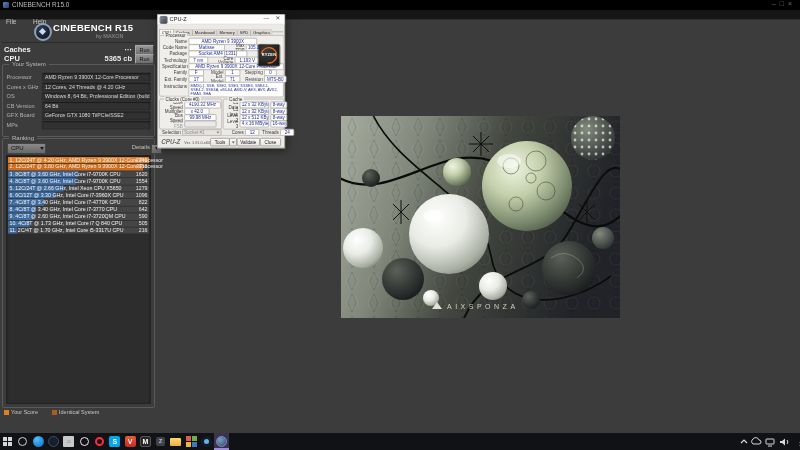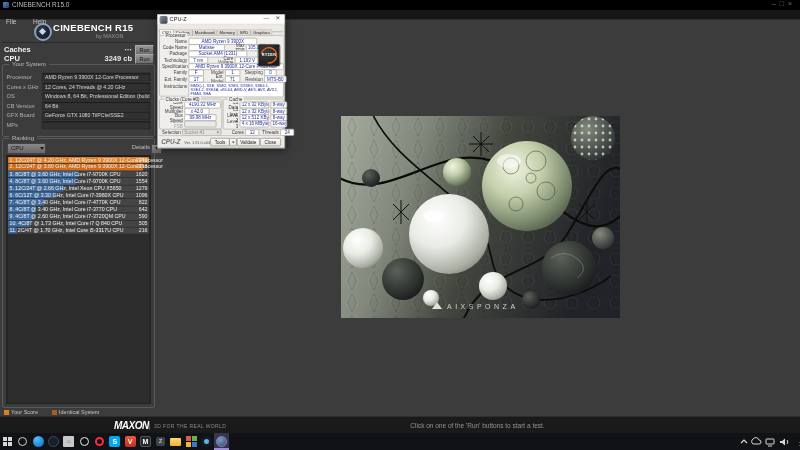--- a/index.html
+++ b/index.html
@@ -145,21 +145,21 @@
   <div class="abs" id="logo-sub">by MAXON</div>
   <div class="abs" id="test-divider"></div>
 
   <div class="abs test-row" style="top:45px;">
     <span class="test-label">Caches</span>
     <span class="test-value">···</span>
     <span class="run-btn">Run</span>
   </div>
   <div class="abs test-row" style="top:54px;">
     <span class="test-label">CPU</span>
-    <span class="test-value">3249 cb</span>
+    <span class="test-value">5365 cb</span>
     <span class="run-btn">Run</span>
   </div>
 
   <div class="groupbox" id="sys-box">
     <span class="gb-title">Your System</span>
     <div id="sys-scale">
       <div class="sys-row">
         <span class="sys-lbl">Processor</span>
         <span class="sys-fld">AMD Ryzen 9 3900X 12-Core Processor</span>
       </div>
@@ -257,26 +257,20 @@
     </div>
   </div>
 
   <div class="legend-item" style="left:4px;">
     <span class="legend-swatch" style="background:#e07e22;"></span><span>Your Score</span>
   </div>
   <div class="legend-item" style="left:52px;">
     <span class="legend-swatch" style="background:#a95d1e;"></span><span>Identical System</span>
   </div>
 
-  <div class="abs" id="band">
-    <span id="maxon-logo">MAXON</span>
-    <span id="maxon-div"></span>
-    <span id="maxon-tag">3D FOR THE REAL WORLD</span>
-    <span id="status-text">Click on one of the 'Run' buttons to start a test.</span>
-  </div>
 
   <svg class="abs" style="left:341px;top:116px;" width="279" height="202" viewBox="0 0 279 202">
     <defs>
       <linearGradient id="bgG" x1="0" y1="0" x2="1" y2="0.25">
         <stop offset="0" stop-color="#a6ac9e"></stop>
           <stop offset="0.3" stop-color="#81887b"></stop>
         <stop offset="0.58" stop-color="#43473f"></stop>
           <stop offset="1" stop-color="#212328"></stop>
       </linearGradient>
       <radialGradient id="gw" cx="0.35" cy="0.3" r="0.9">

